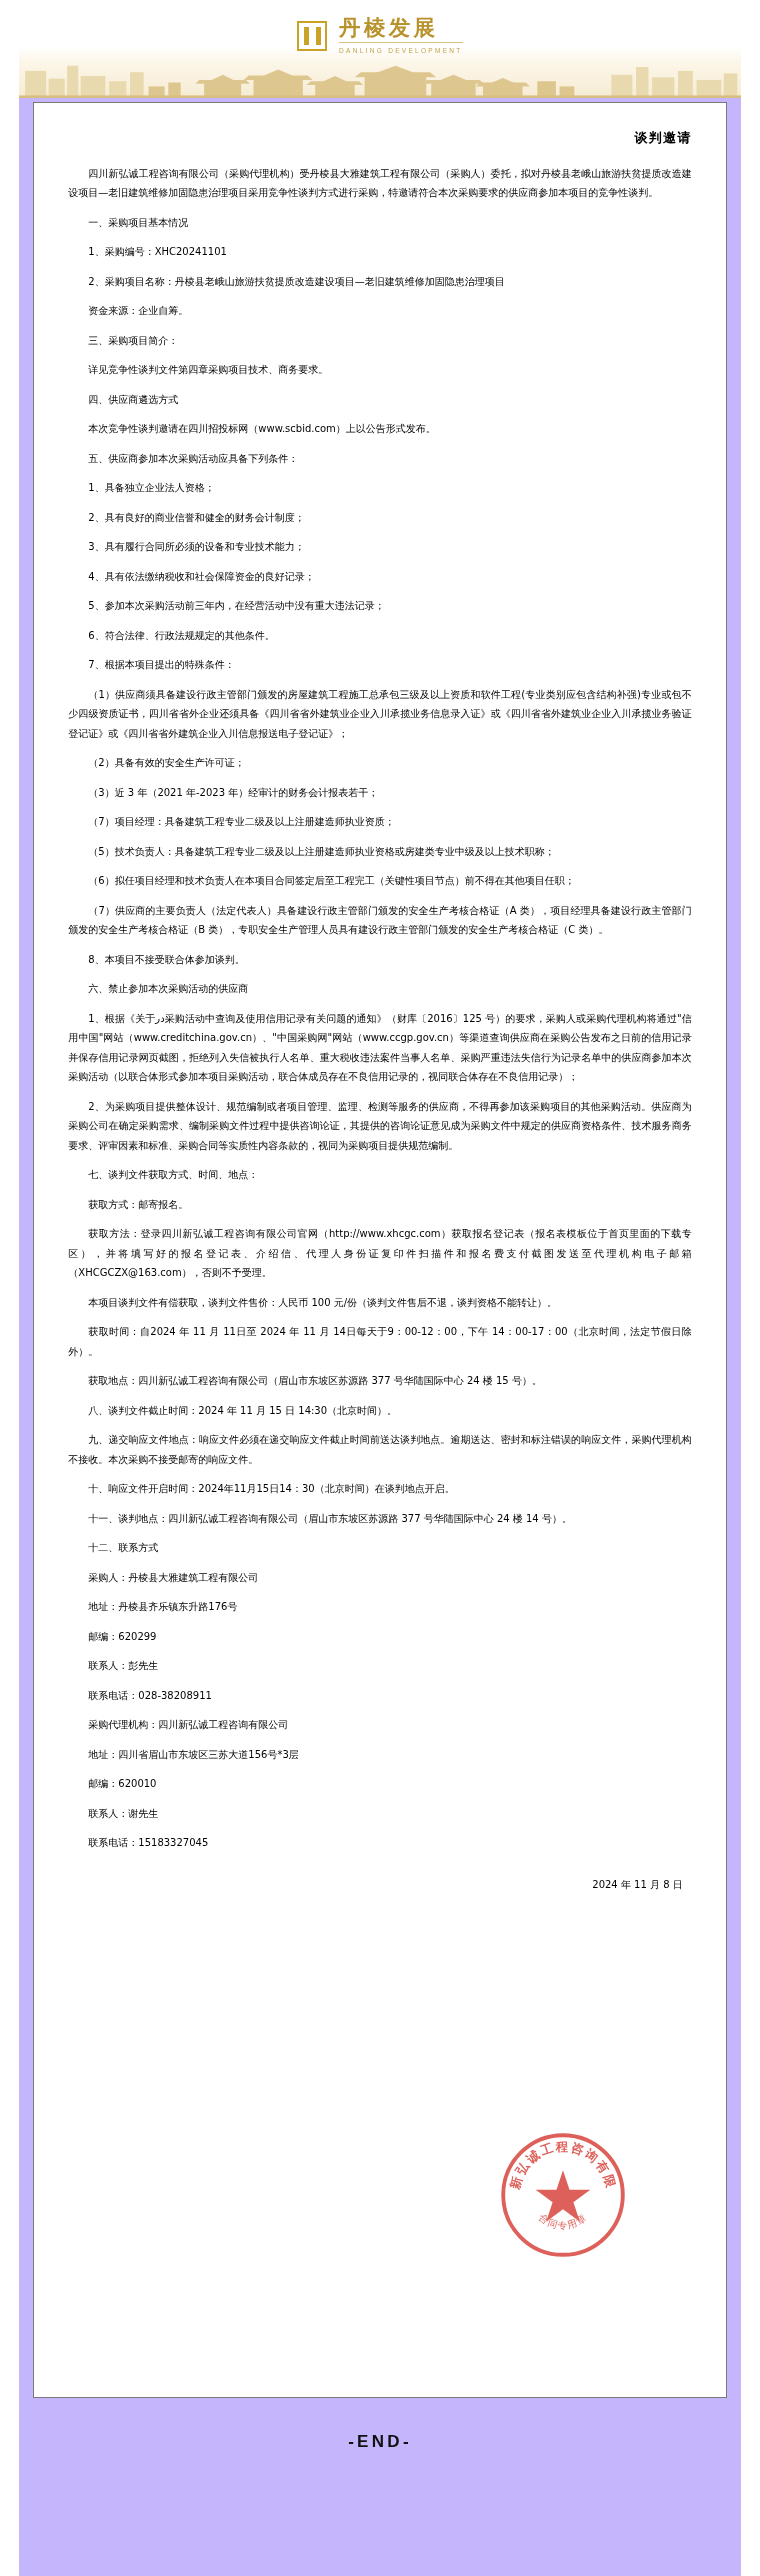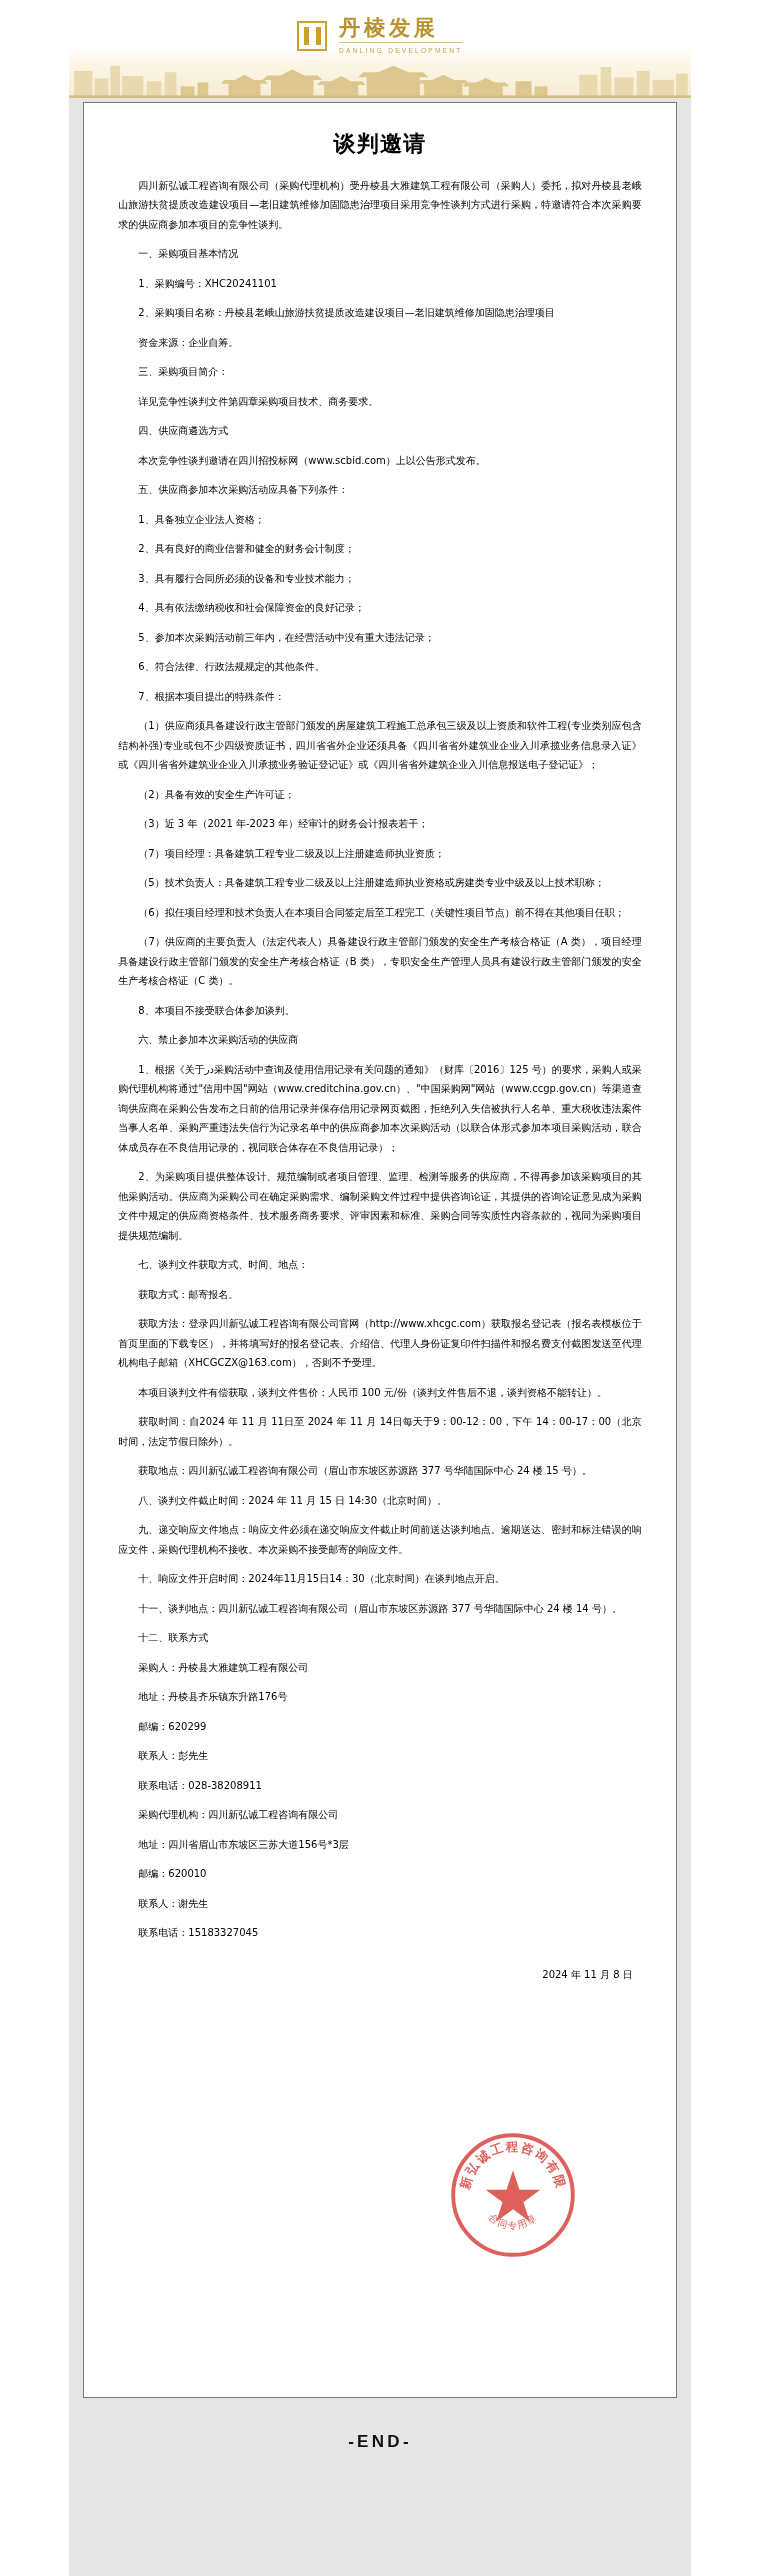--- a/index.html
+++ b/index.html
@@ -2,24 +2,24 @@
 <html style="font-size:10.4px"><head>
 <meta charset="utf-8">
 <style>
   * { box-sizing: border-box; }
   html, body {
     margin: 0; padding: 0;
     background: #ffffff;
     font-family: "DejaVu Sans", "Liberation Sans", sans-serif;
   }
   .page {
-    width: 622px;
+    width: 722px;
     min-height: 2576px;
     margin: 0 auto;
-    background: #e5e5e5;
+    background: #c4b5fd;
     position: relative;
   }
 
   
   .banner {
     position: relative;
     width: 100%;
     height: 98px;
     background: linear-gradient(180deg, #ffffff 0%, #ffffff 48%, #fdf7ea 62%, #f6ecd3 100%);
     overflow: hidden;
@@ -84,23 +84,23 @@
   
   .doc-frame {
     margin: 3.9px 14.3px 0 14.3px;
     border: 0.7px solid #7a7a7a;
     padding: 17px 34px 29px 34px;
     background: #fff;
     position: relative;
     min-height: 2296px;
   }
   .doc-title {
-    text-align: center;
-    font-family: "DejaVu Sans", "Liberation Sans", sans-serif;
-    font-size: 22px;
+    text-align: right;
+    font-family: "DejaVu Sans", "Liberation Sans", sans-serif;
+    font-size: 13px;
     font-weight: bold;
     letter-spacing: 1.3px;
     color: #000;
     margin: 9px 0 17px 0;
   }
   .body-text {
     font-family: "DejaVu Sans", "Liberation Sans", sans-serif;
     font-size: 10px;
     line-height: 1.95;
     color: #000;

